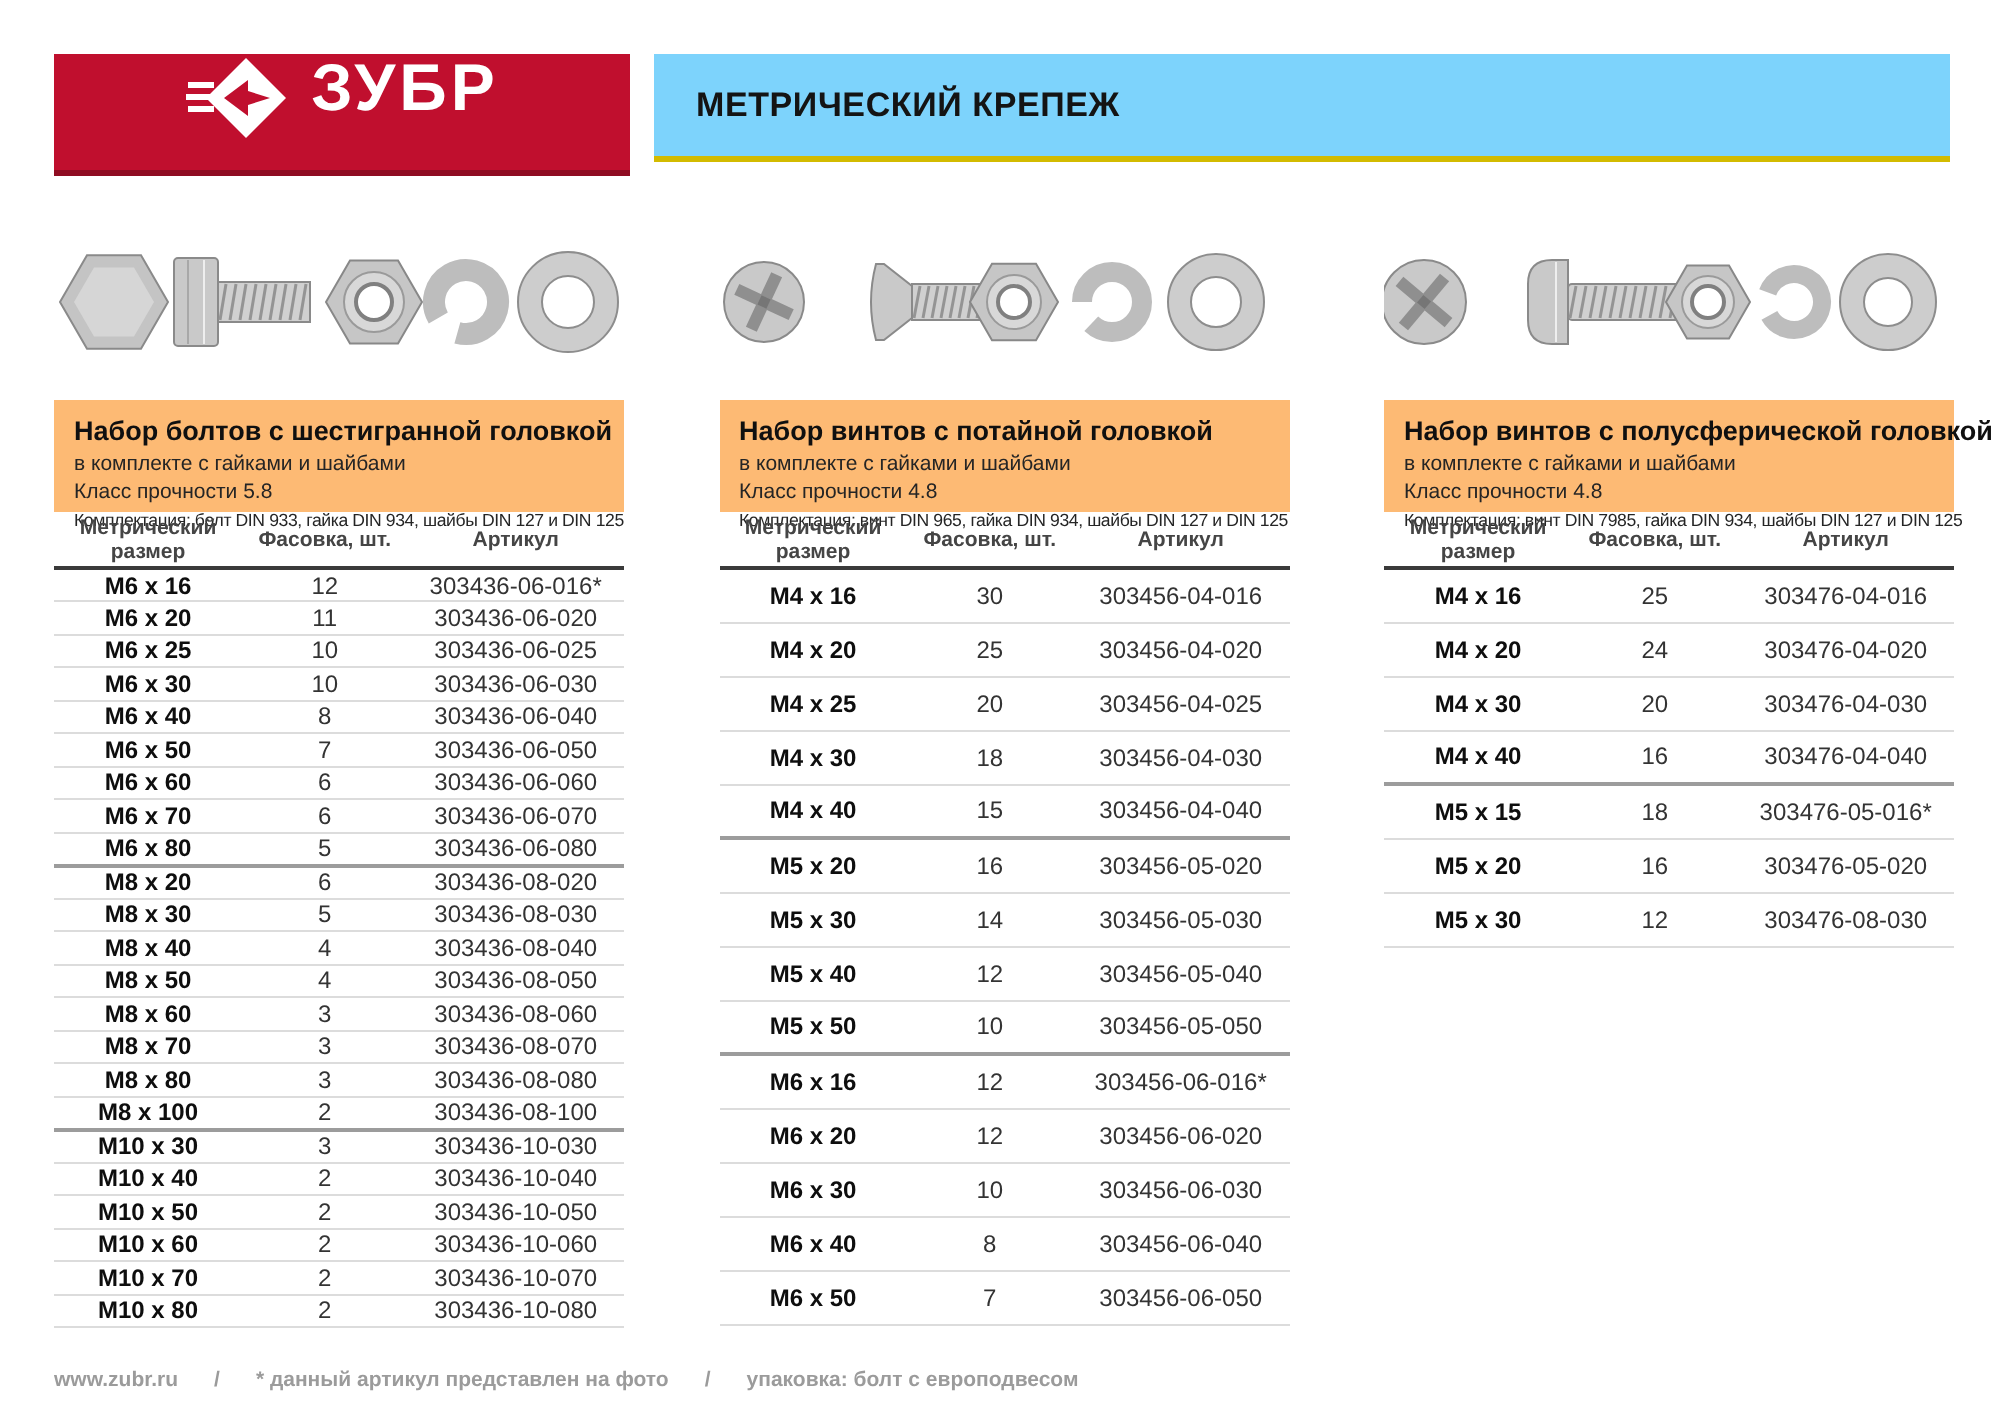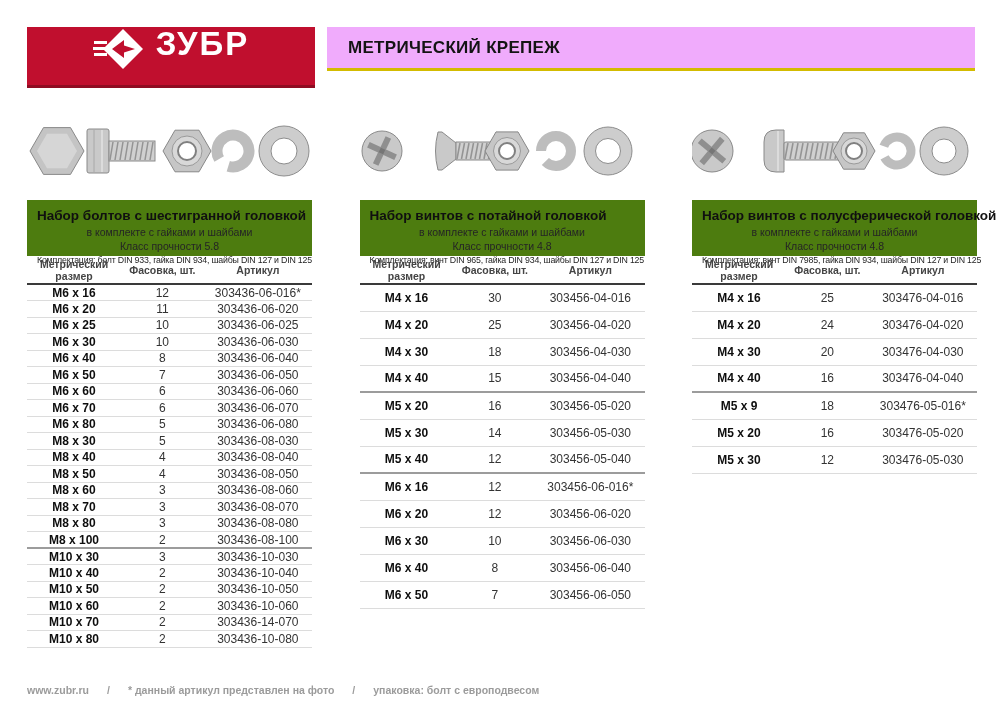--- a/index.html
+++ b/index.html
@@ -4,33 +4,33 @@
 <style>
   html,body { margin:0; padding:0; background:#fff; }
   .page { position:relative; width:1000px; height:707px; background:#ffffff;
           font-family:"Liberation Sans", sans-serif; overflow:hidden; }
 
   
   .topbar { position:absolute; top:27px; left:27px; width:948px; height:61px; display:flex; }
   .brand { width:288px; height:58px; background:#c00f2e; border-bottom:3px solid #8f0c22;
            display:flex; align-items:flex-start; justify-content:center; gap:11px; }
   .brand-text { font-size:33px; font-weight:bold; color:#ffffff; letter-spacing:2px; line-height:1; }
-  .banner { margin-left:12px; flex:1; height:44px; background:#f0abfc; border-bottom:3px solid #d3bb00;
+  .banner { margin-left:12px; flex:1; height:54px; background:#7dd3fc; border-bottom:3px solid #d3bb00;
             display:flex; align-items:center; padding-left:21px; box-sizing:border-box; }
   .banner-text { font-size:17px; font-weight:bold; color:#141414; letter-spacing:0.3px; }
 
   
   .cols { position:absolute; top:112px; left:27px; width:950px;
           display:flex; justify-content:space-between; }
   .col { width:285px; }
   .photo { display:block; margin:0 0 10px 0; }
 
-  .info { background:#4d7c0f; padding:7px 10px 6px 10px; height:43px; box-sizing:content-box; }
+  .info { background:#fdba74; padding:7px 10px 6px 10px; height:43px; box-sizing:content-box; }
   .info .t { font-size:13.5px; font-weight:bold; color:#101010; line-height:1.3; white-space:nowrap; }
-  .info .s { font-size:10.5px; color:#252525; line-height:1.4; white-space:nowrap;text-align:center; }
+  .info .s { font-size:10.5px; color:#252525; line-height:1.4; white-space:nowrap; }
   .info .k { font-size:8.8px; color:#252525; line-height:1.5; letter-spacing:-0.2px; white-space:nowrap; }
 
   table { width:100%; border-collapse:collapse; table-layout:fixed; }
   thead th { height:27px; font-weight:bold; font-size:10.5px; color:#454545;
              border-bottom:2px solid #3a3a3a; vertical-align:middle; text-align:center; padding:0; }
   tbody td { text-align:center; border-bottom:1px solid #dcdcdc; font-size:12px; color:#333;
              padding:0; line-height:1; vertical-align:middle; }
   tbody td:first-child { font-weight:bold; color:#0e0e0e; }
   table.dense tbody tr { height:16.5px; }
   table.loose tbody tr { height:27px; }
@@ -155,20 +155,25 @@
             <tr>
               <td>M6 x 70</td>
               <td>6</td>
               <td>303436-06-070</td>
             </tr>
             <tr>
               <td>M6 x 80</td>
               <td>5</td>
               <td>303436-06-080</td>
             </tr>
+            <tr class="group-break">
+              <td>M8 x 20</td>
+              <td>6</td>
+              <td>303436-08-020</td>
+            </tr>
             <tr>
               <td>M8 x 30</td>
               <td>5</td>
               <td>303436-08-030</td>
             </tr>
             <tr>
               <td>M8 x 40</td>
               <td>4</td>
               <td>303436-08-040</td>
             </tr>
@@ -213,21 +218,21 @@
               <td>303436-10-050</td>
             </tr>
             <tr>
               <td>M10 x 60</td>
               <td>2</td>
               <td>303436-10-060</td>
             </tr>
             <tr>
               <td>M10 x 70</td>
               <td>2</td>
-              <td>303436-14-070</td>
+              <td>303436-10-070</td>
             </tr>
             <tr>
               <td>M10 x 80</td>
               <td>2</td>
               <td>303436-10-080</td>
             </tr>
           </tbody>
       </table>
     </section>
 
@@ -290,20 +295,25 @@
               <td>M4 x 16</td>
               <td>30</td>
               <td>303456-04-016</td>
             </tr>
             <tr>
               <td>M4 x 20</td>
               <td>25</td>
               <td>303456-04-020</td>
             </tr>
             <tr>
+              <td>M4 x 25</td>
+              <td>20</td>
+              <td>303456-04-025</td>
+            </tr>
+            <tr>
               <td>M4 x 30</td>
               <td>18</td>
               <td>303456-04-030</td>
             </tr>
             <tr>
               <td>M4 x 40</td>
               <td>15</td>
               <td>303456-04-040</td>
             </tr>
             <tr class="group-break">
@@ -313,20 +323,25 @@
             </tr>
             <tr>
               <td>M5 x 30</td>
               <td>14</td>
               <td>303456-05-030</td>
             </tr>
             <tr>
               <td>M5 x 40</td>
               <td>12</td>
               <td>303456-05-040</td>
+            </tr>
+            <tr>
+              <td>M5 x 50</td>
+              <td>10</td>
+              <td>303456-05-050</td>
             </tr>
             <tr class="group-break">
               <td>M6 x 16</td>
               <td>12</td>
               <td>303456-06-016*</td>
             </tr>
             <tr>
               <td>M6 x 20</td>
               <td>12</td>
               <td>303456-06-020</td>
@@ -423,33 +438,33 @@
               <td>M4 x 30</td>
               <td>20</td>
               <td>303476-04-030</td>
             </tr>
             <tr>
               <td>M4 x 40</td>
               <td>16</td>
               <td>303476-04-040</td>
             </tr>
             <tr class="group-break">
-              <td>M5 x 9</td>
+              <td>M5 x 15</td>
               <td>18</td>
               <td>303476-05-016*</td>
             </tr>
             <tr>
               <td>M5 x 20</td>
               <td>16</td>
               <td>303476-05-020</td>
             </tr>
             <tr>
               <td>M5 x 30</td>
               <td>12</td>
-              <td>303476-05-030</td>
+              <td>303476-08-030</td>
             </tr>
           </tbody>
       </table>
     </section>
 
   </div>
 
   <div class="footer">
     <span>www.zubr.ru</span>
     <span>/</span>

